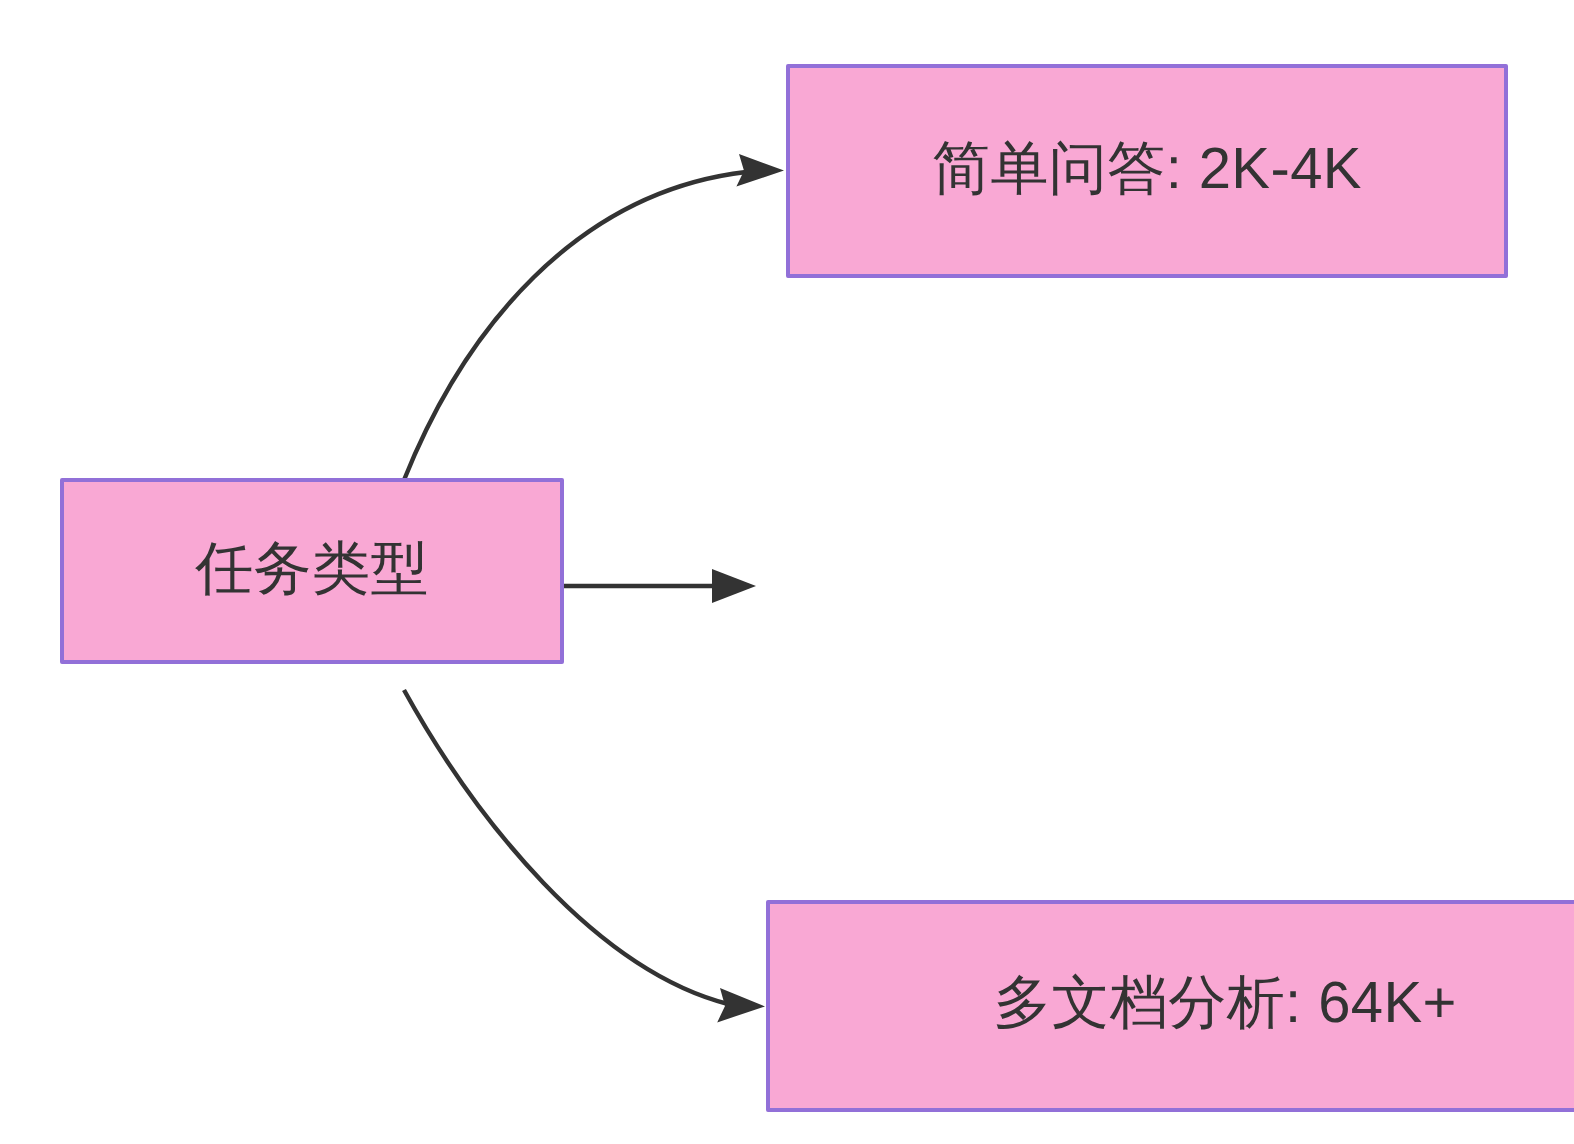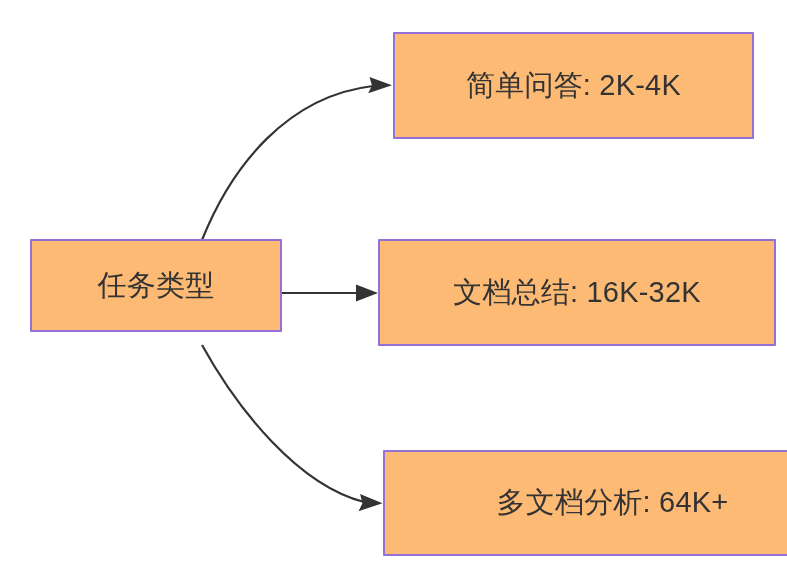--- a/index.html
+++ b/index.html
@@ -24,21 +24,21 @@
     position: absolute;
     left: 0;
     top: 0;
     width: 787px;
     height: 572px;
     overflow: visible;
   }
   .node {
     position: absolute;
     box-sizing: border-box;
-    background: #fdba74;
+    background: #f9a8d4;
     border: 2px solid #9270d8;
     border-radius: 1px;
     display: flex;
     align-items: center;
     justify-content: center;
     z-index: 2;
   }
   .node-label {
     color: #333333;
     font-size: 29px;
@@ -89,21 +89,18 @@
   </svg>
 
   <div class="node" id="node-source">
     <span class="node-label">任务类型</span>
   </div>
 
   <div class="node" id="node-simple-qa">
     <span class="node-label">简单问答: 2K-4K</span>
   </div>
 
-  <div class="node" id="node-doc-summary">
-    <span class="node-label">文档总结: 16K-32K</span>
-  </div>
 
   <div class="node" id="node-multi-doc">
     <span class="node-label">多文档分析: 64K+</span>
   </div>
 
 </div>
 
 </body></html>

